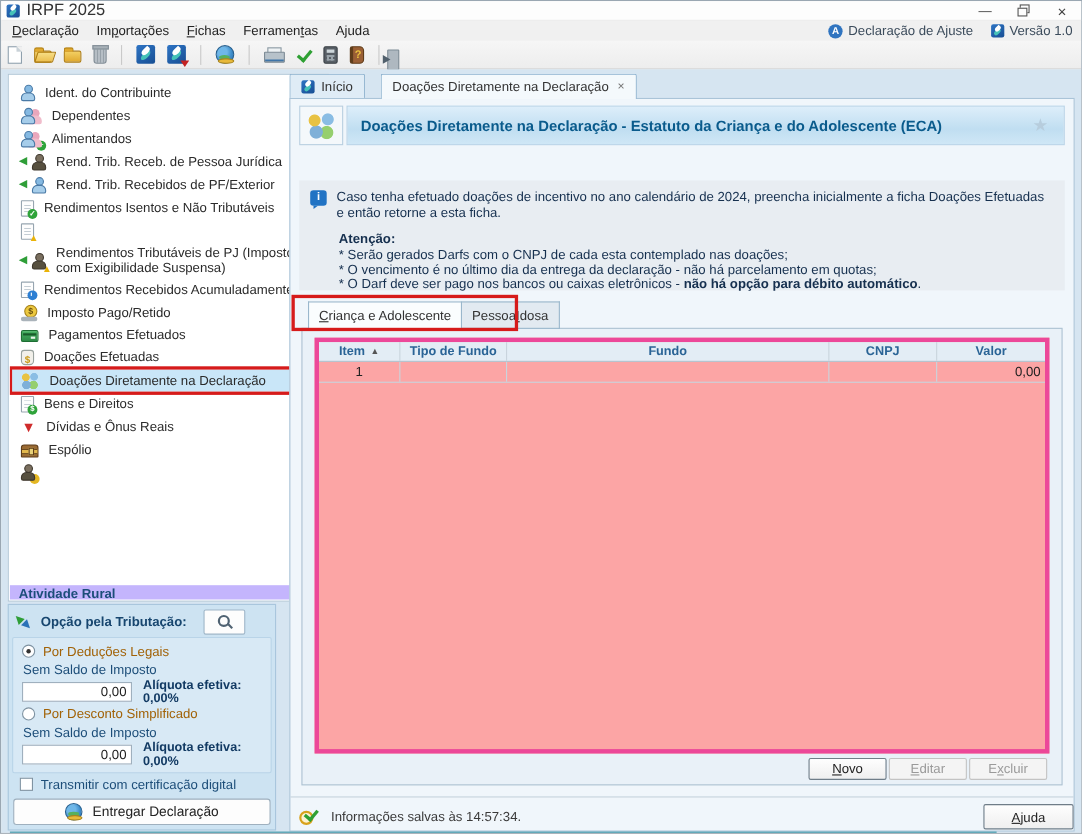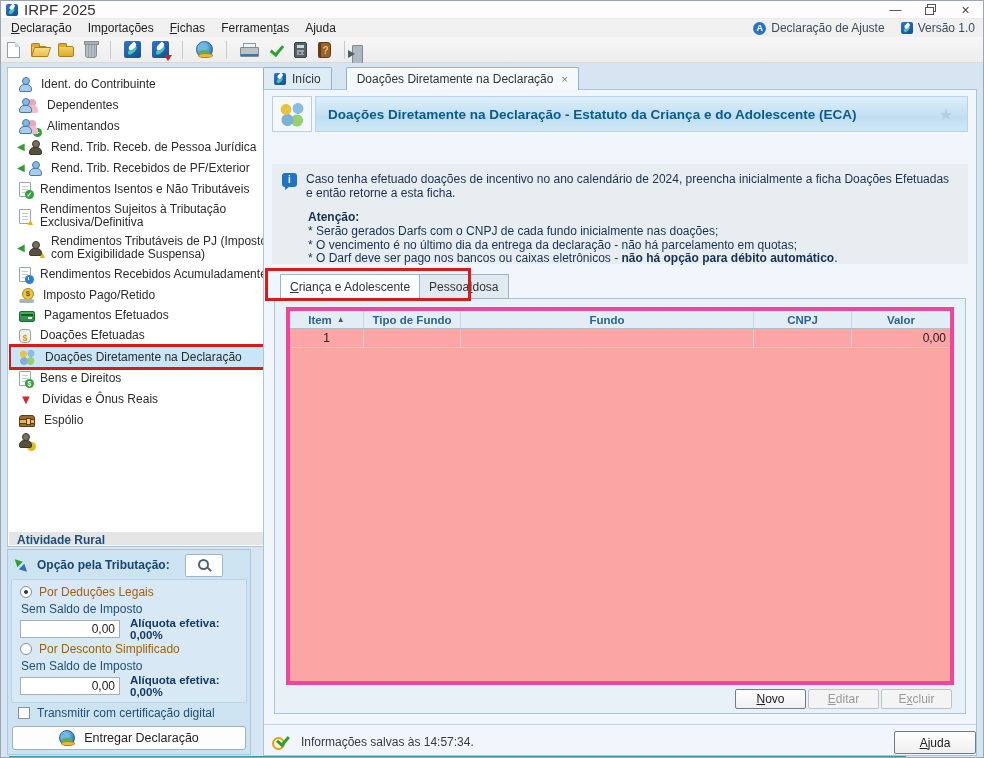--- a/index.html
+++ b/index.html
@@ -31,21 +31,21 @@
   
   .sidebar{position:absolute;left:6px;top:4px;width:292px;height:480px;background:#fff;
     border:1px solid #b0c6d6;}
   .sb-list{position:absolute;left:1px;top:0;right:15px;bottom:14px;padding:7px 0 0 0;overflow:hidden;}
   .sb-item{display:flex;align-items:center;gap:9px;padding:2px 2px 2px 8px;margin:0 2px 2px 2px;
     min-height:17px;color:#2b2b2b;cursor:default;}
   .sb-item .lbl{line-height:13px;}
   .sb-item.selected{background:#c9e6f8;}
   .sb-item.annot{outline:3px solid #d61b1b;}
   .rural-row{position:absolute;left:1px;right:15px;bottom:1px;height:13px;overflow:hidden;
-    background:#e5e5e5;display:flex;align-items:flex-start;justify-content:space-between;
+    background:#c4b5fd;display:flex;align-items:flex-start;justify-content:space-between;
     padding:1px 4px 0 8px;font-weight:bold;color:#1c4e79;}
   
   .sb-scroll{position:absolute;right:1px;top:1px;bottom:1px;width:13px;background:#f2f2f2;border-left:1px solid #e2e2e2;}
   .sb-btn{height:14px;background:#fbfbfb;border:1px solid #dcdcdc;color:#555;font-size:6px;
     display:flex;align-items:center;justify-content:center;}
   .sb-btn.bottom{position:absolute;bottom:0;left:0;right:0;}
   .sb-thumb{position:absolute;top:52px;left:1px;right:1px;height:155px;background:#cdcdcd;border-radius:1px;}
   .sb-thumb::after{content:"";position:absolute;left:2px;right:2px;bottom:4px;height:5px;
     background:repeating-linear-gradient(#aaa 0 1px,transparent 1px 2px);}
   
@@ -345,21 +345,20 @@
         <div class="sb-item">
           <span class="ic ic-doc">
               <i class="bdg b-green">✓</i>
             </span>
           <span class="lbl">Rendimentos Isentos e Não Tributáveis</span>
         </div>
         <div class="sb-item">
           <span class="ic ic-doc">
               <i class="bdg b-tri">▲</i>
             </span>
-          <span class="lbl">Rendimentos Sujeitos à Tributação Exclusiva/Definitiva</span>
         </div>
         <div class="sb-item">
           <span class="ic ic-ap">
               <i class="arr">◀</i>
               <span class="per dark"></span>
               <i class="bdg b-tri">▲</i>
             </span>
           <span class="lbl">Rendimentos Tributáveis de PJ (Imposto com Exigibilidade Suspensa)</span>
         </div>
         <div class="sb-item">
@@ -481,21 +480,21 @@
             <span class="hdr-star ic-star"></span>
           </div>
         </div>
 
         <div class="infobox">
           <div class="info-row">
             <span class="ic ic-info"></span>
             <span>Caso tenha efetuado doações de incentivo no ano calendário de 2024, preencha inicialmente a ficha Doações Efetuadas e então retorne a esta ficha.</span>
           </div>
           <div class="info-attn">Atenção:</div>
-          <div class="info-b">* Serão gerados Darfs com o CNPJ de cada fundo inicialmente nas doações;</div>
+          <div class="info-b">* Serão gerados Darfs com o CNPJ de cada esta contemplado nas doações;</div>
           <div class="info-b">* O vencimento é no último dia da entrega da declaração - não há parcelamento em quotas;</div>
           <div class="info-b"><span>* O Darf deve ser pago nos bancos ou caixas eletrônicos - </span><b>não há opção para débito automático</b><span>.</span></div>
         </div>
 
         <div class="annot-tabs"></div>
         <div class="subtabs">
           <div class="subtab active"><u>C</u>riança e Adolescente</div>
           <div class="subtab">Pessoa <u>I</u>dosa</div>
         </div>
 

